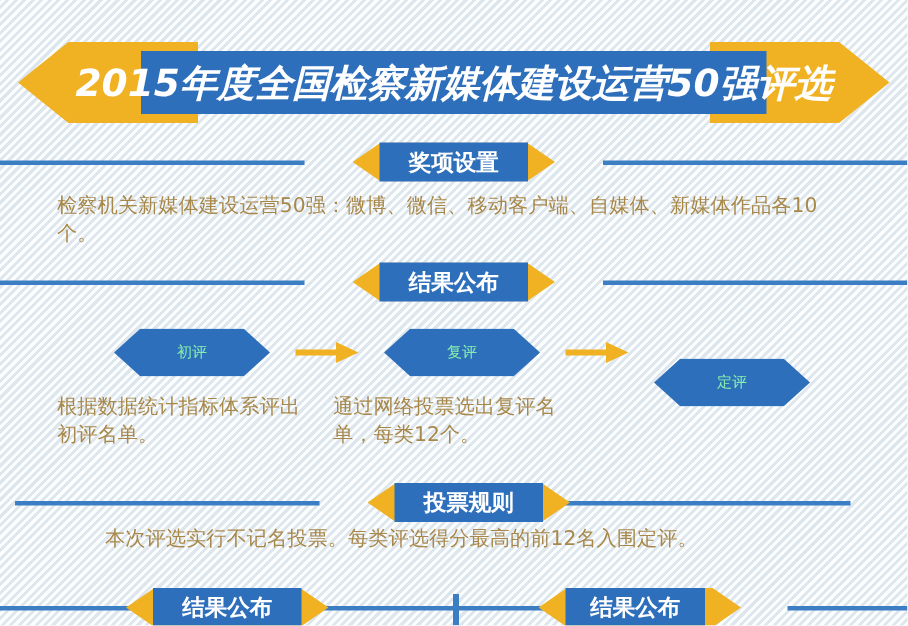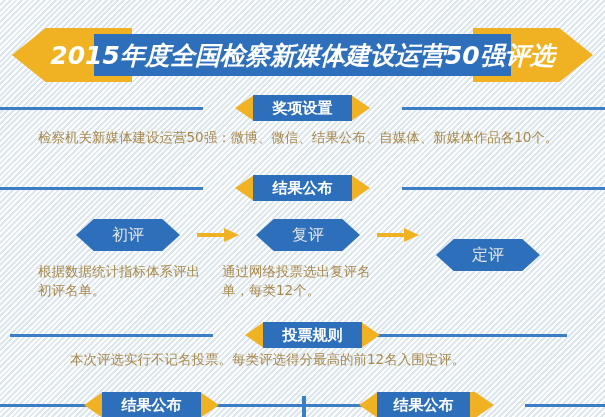--- a/index.html
+++ b/index.html
@@ -126,22 +126,22 @@
     top: 219px;
     width: 104px;
     height: 32px;
     background: #2e6fbb;
     clip-path: polygon(0% 50%, 17% 0%, 83% 0%, 100% 50%, 83% 100%, 17% 100%);
     display: flex;
     align-items: center;
     justify-content: center;
   }
   .step-label {
-    color: #e5e5e5;
-    font-size: 16px;
+    color: #86efac;
+    font-size: 10px;
     white-space: nowrap;
     font-family: "DejaVu Sans", "Liberation Sans", sans-serif;
   }
   .flow-arrow {
     position: absolute;
     top: 228px;
     width: 42px;
     height: 14px;
   }
   .flow-arrow .shaft {
@@ -188,21 +188,21 @@
 
   <div class="section-header" style="left:0; top:95px; width:605px;">
     <div class="rule left" style="width:203px;"></div>
     <div class="rule right" style="width:203px;"></div>
     <div class="sh-wings" style="left:235px; width:135px;"></div>
     <div class="sh-box" style="left:253px; width:99px;">
       <span class="sh-label">奖项设置</span>
     </div>
   </div>
 
-  <div class="body-text" style="left:38px; top:128px; width:530px;">检察机关新媒体建设运营50强：微博、微信、结果公布、自媒体、新媒体作品各10个。</div>
+  <div class="body-text" style="left:38px; top:128px; width:530px;">检察机关新媒体建设运营50强：微博、微信、移动客户端、自媒体、新媒体作品各10个。</div>
 
   <div class="section-header" style="left:0; top:175px; width:605px;">
     <div class="rule left" style="width:203px;"></div>
     <div class="rule right" style="width:203px;"></div>
     <div class="sh-wings" style="left:235px; width:135px;"></div>
     <div class="sh-box" style="left:253px; width:99px;">
       <span class="sh-label">结果公布</span>
     </div>
   </div>
 

